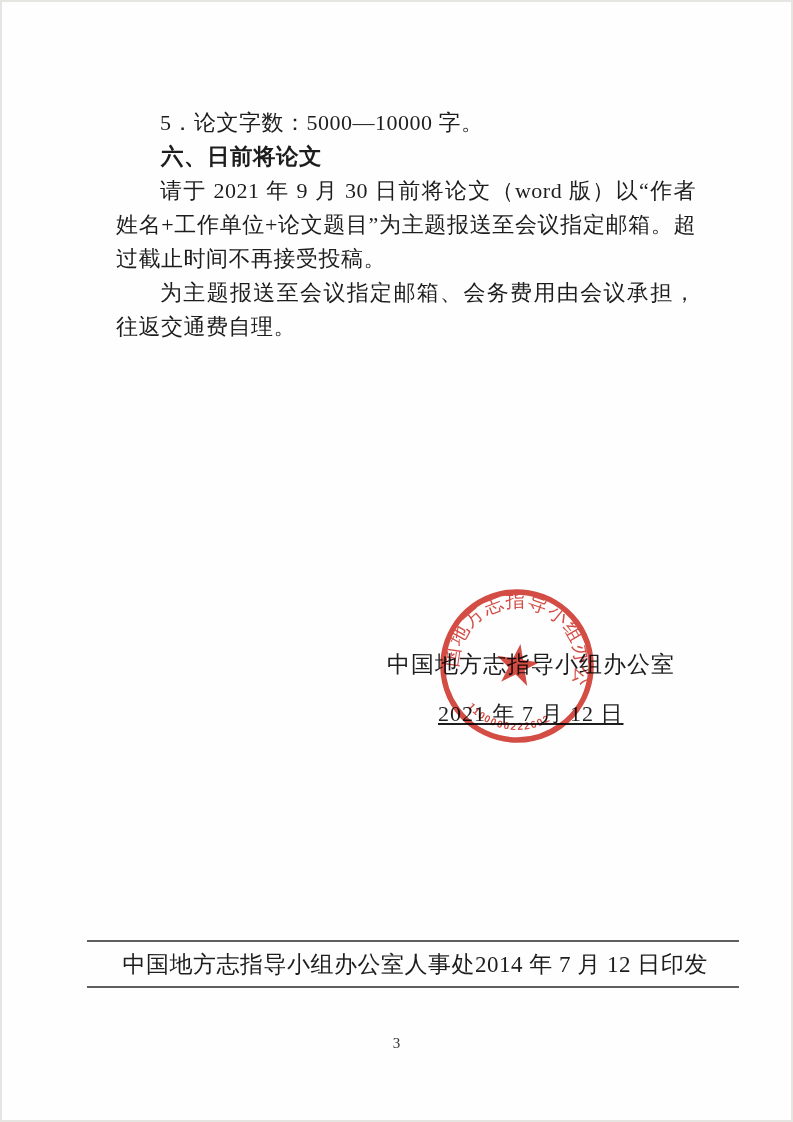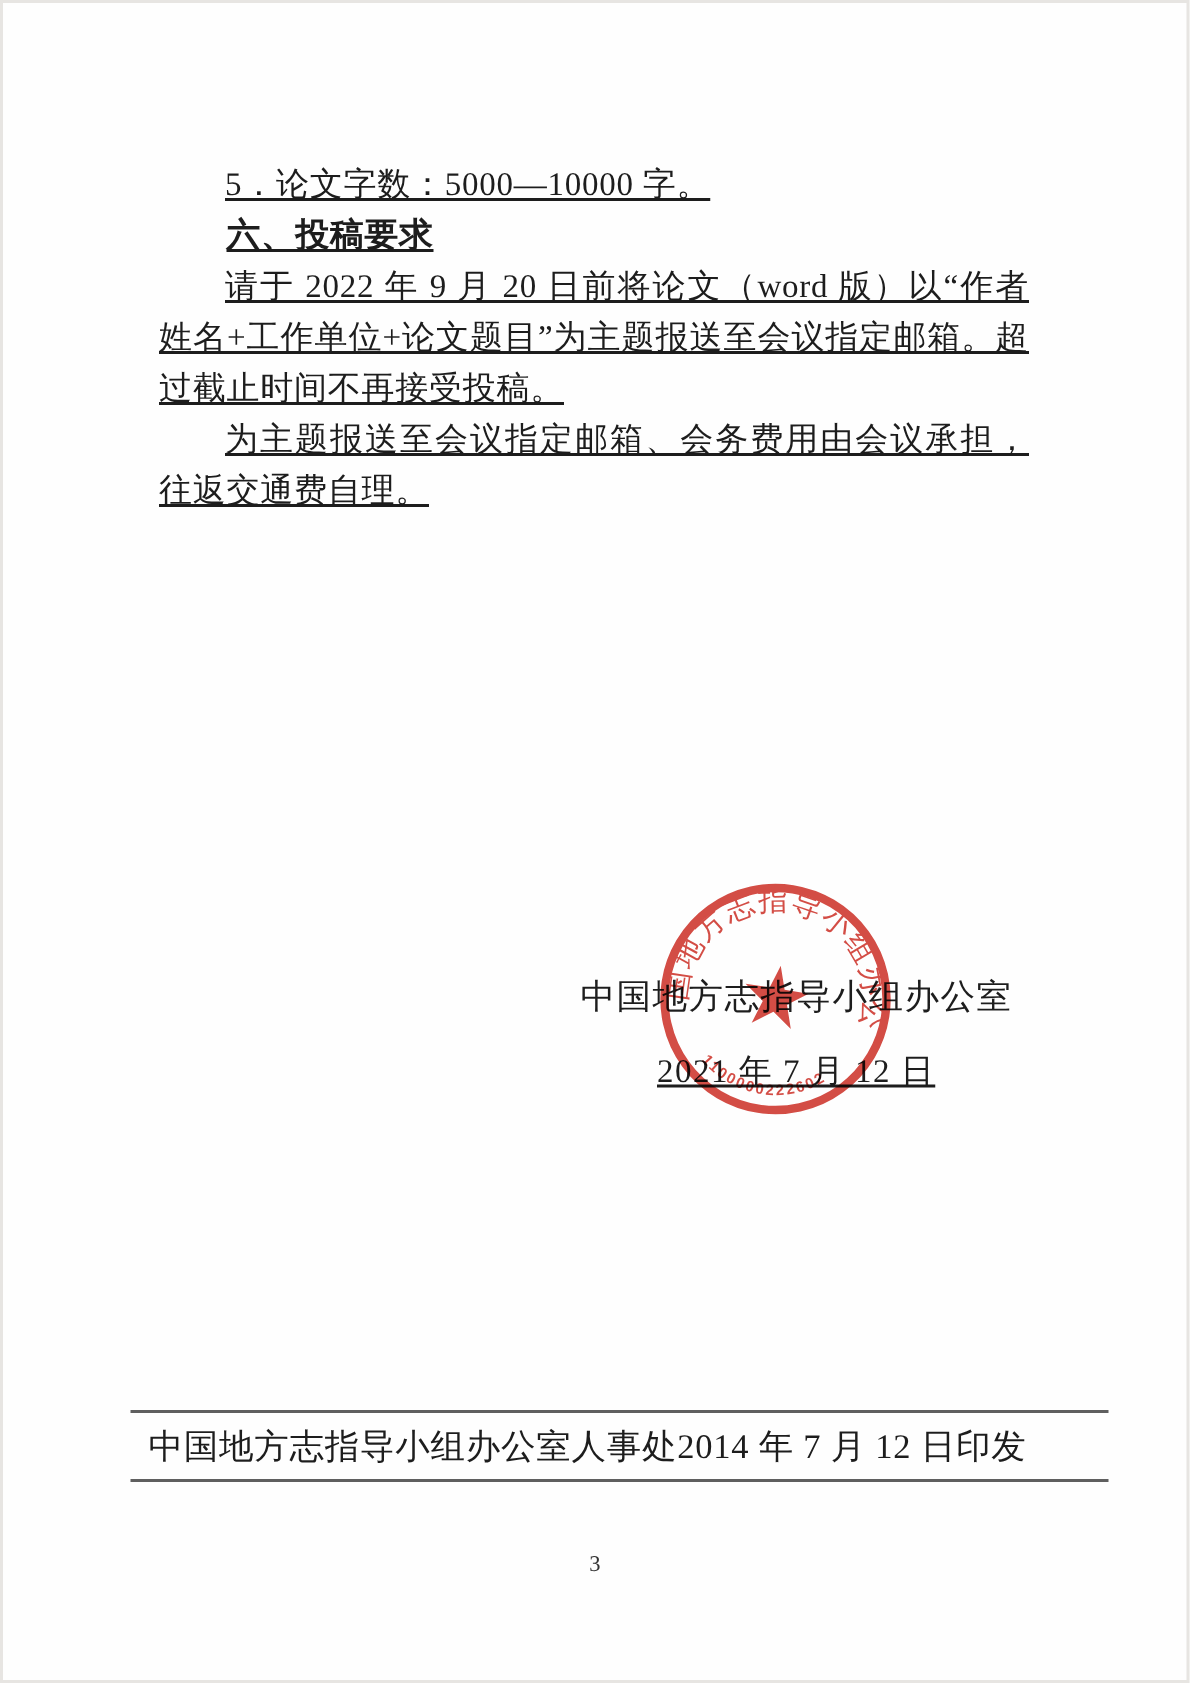--- a/index.html
+++ b/index.html
@@ -6,24 +6,23 @@
   body{
     width:793px;height:1122px;position:relative;overflow:hidden;
     background:#fefefe;
     font-family:"Liberation Serif","DejaVu Serif",serif;
     color:#1d1d1d;
     box-sizing:border-box;
     border:2px solid #e7e5e2;
   }
   .scan-page{position:absolute;inset:0;}
   .content{
-    position:absolute;left:104px;top:104px;width:580px;
+    position:absolute;left:114px;top:104px;width:580px;
     font-size:22px;line-height:34px;text-align:justify;
     letter-spacing:0.5px;
-    text-decoration:underline;
   }
   .content p{margin:0;text-indent:2em;}
   .content .head{font-weight:bold;font-size:22.5px;
     font-family:"Liberation Sans","DejaVu Sans",sans-serif;}
   .sig-org{
     position:absolute;left:385px;top:647px;font-size:23px;letter-spacing:1px;
     z-index:3;mix-blend-mode:multiply;white-space:nowrap;
   }
   .sig-date{
     position:absolute;left:436px;top:697px;font-size:22px;letter-spacing:1px;
@@ -31,38 +30,38 @@
   }
   .seal{
     position:absolute;left:429px;top:584px;width:172px;height:160px;
     z-index:2;opacity:0.9;transform:rotate(9deg);
   }
   .seal svg{width:100%;height:100%;display:block;}
   .seal text{font-family:"Liberation Sans","DejaVu Sans",sans-serif;}
   .footer{
     position:absolute;left:85px;top:938px;width:632px;height:44px;
     border-top:2px solid #5f5f5f;border-bottom:2px solid #5f5f5f;
-    display:flex;align-items:center;justify-content:flex-start;
+    display:flex;align-items:center;justify-content:center;
     box-sizing:content-box;padding:0 8px 0 12px;
     font-size:23px;letter-spacing:0.5px;white-space:nowrap;
   }
   .page-num{
     position:absolute;left:0;top:1033px;width:100%;text-align:center;
     font-size:15px;color:#333;
   }
 </style>
 </head>
 <body>
 
 <div class="scan-page">
 
   <div class="content">
     <p class="para">5．论文字数：5000—10000 字。</p>
-    <p class="head">六、投稿要求</p>
-    <p class="para">请于 2022 年 9 月 20 日前将论文（word 版）以“作者姓名+工作单位+论文题目”为主题报送至会议指定邮箱。超过截止时间不再接受投稿。</p>
+    <p class="head">六、日前将论文</p>
+    <p class="para">请于 2021 年 9 月 30 日前将论文（word 版）以“作者姓名+工作单位+论文题目”为主题报送至会议指定邮箱。超过截止时间不再接受投稿。</p>
     <p class="para">为主题报送至会议指定邮箱、会务费用由会议承担，往返交通费自理。</p>
   </div>
 
   <div class="seal">
     <svg viewBox="0 0 200 200">
       <defs>
         <path id="arcTop" d="M 30.5,125.3 A 74,74 0 1 1 169.5,125.3" fill="none"></path>
         <path id="arcBottom" d="M 30.7,140 A 80,80 0 0 0 169.3,140" fill="none"></path>
       </defs>
       <circle cx="100" cy="100" r="92.5" fill="none" stroke-width="7" stroke="#cf3a32"></circle>

